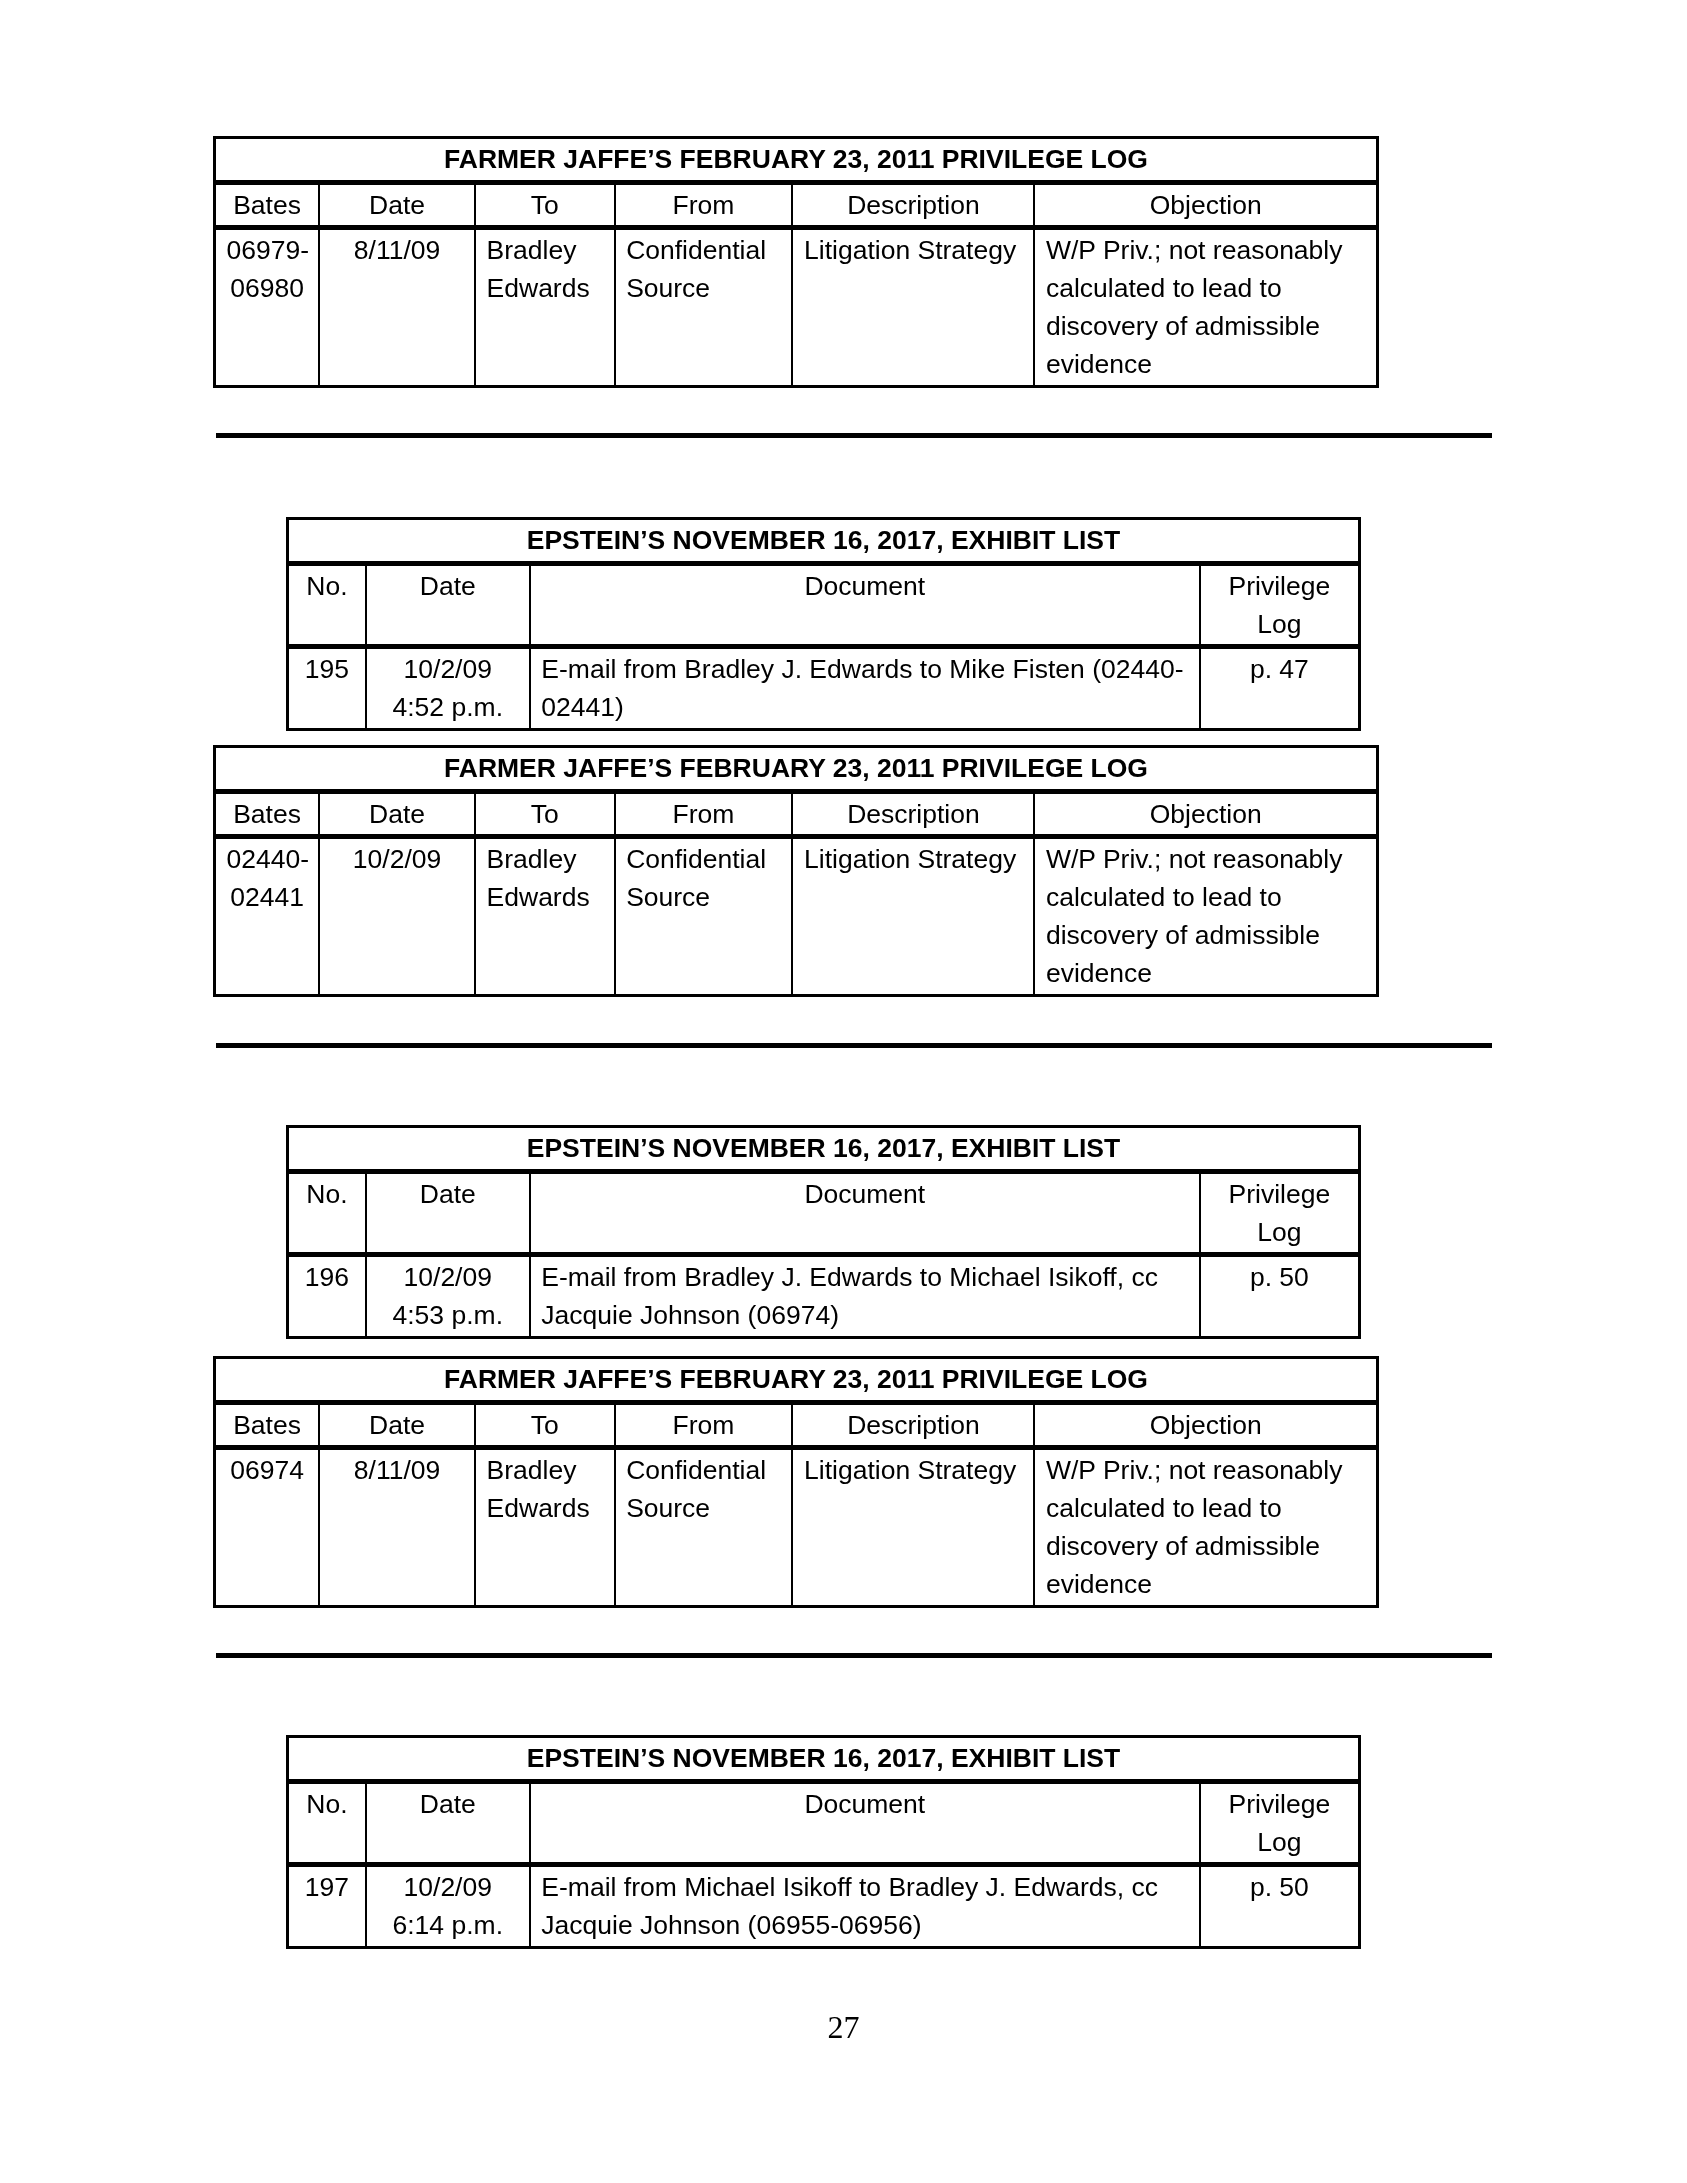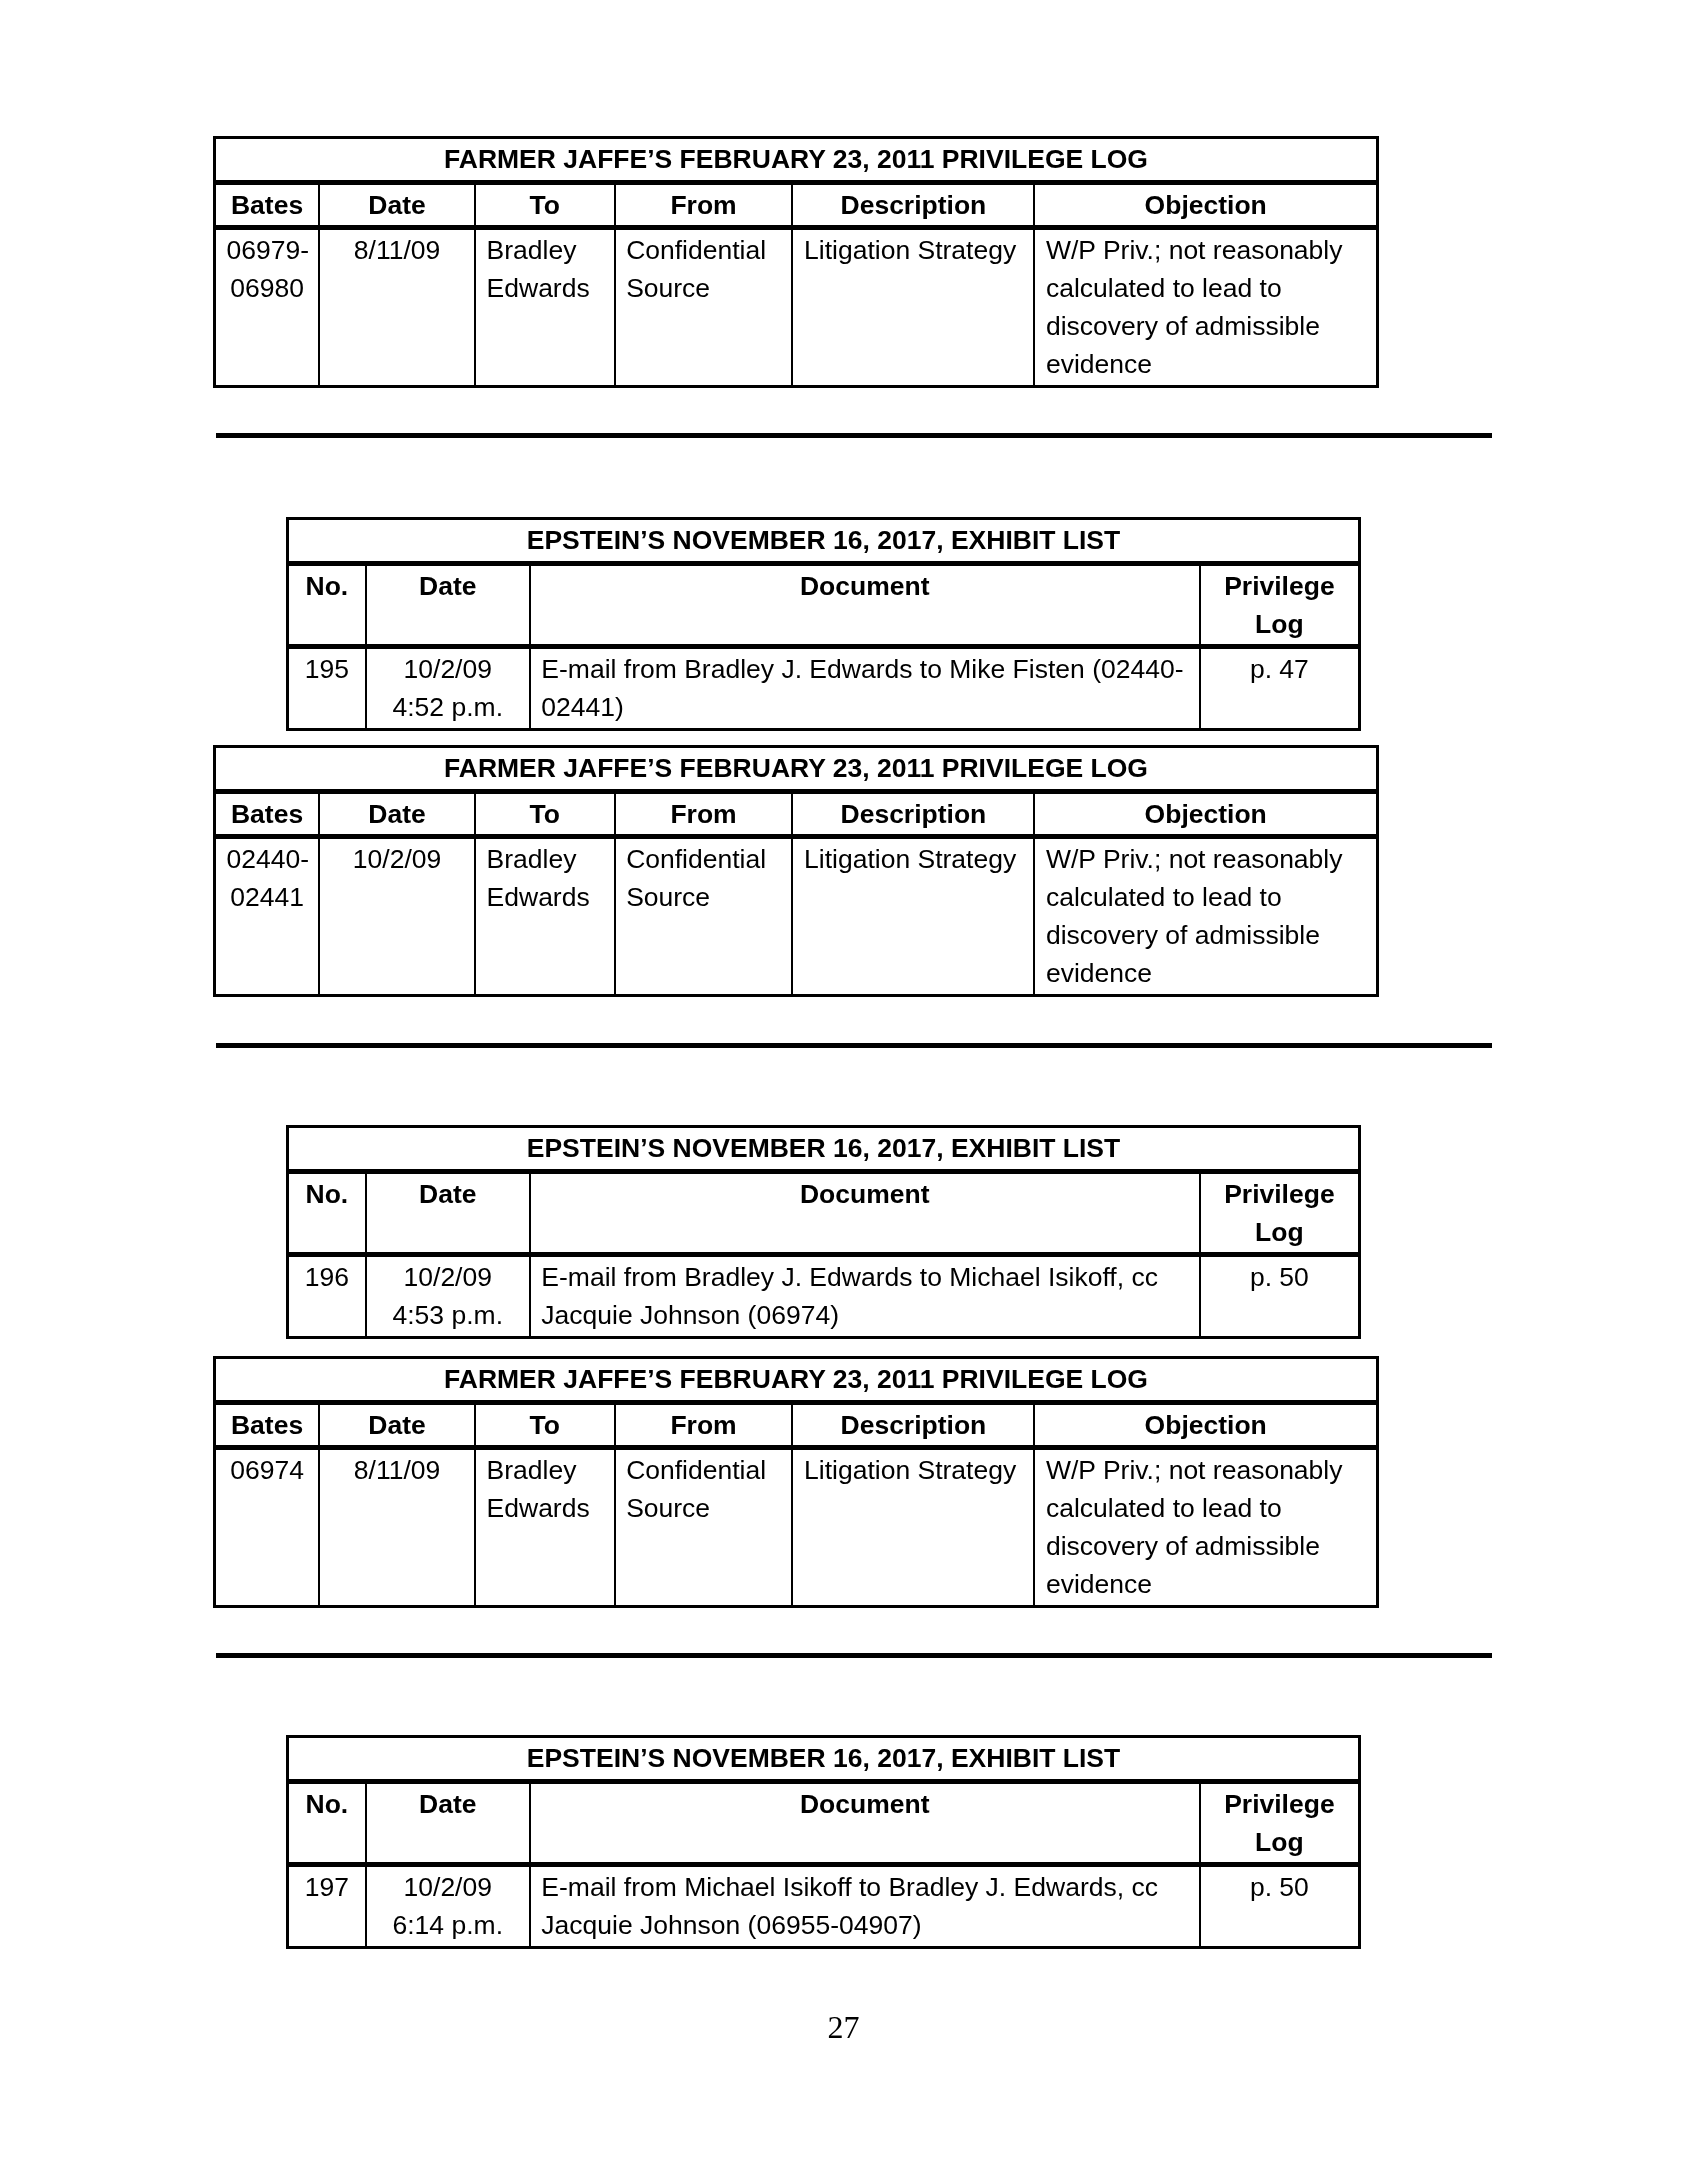--- a/index.html
+++ b/index.html
@@ -35,21 +35,21 @@
   }
   tr.title-row td {
     text-align: center;
     font-weight: bold;
     border-bottom: 5.3px solid #000;
     height: 34px;
     padding: 1.3px 2.6px;
   }
   tr.header-row td {
     text-align: center;
-    font-weight: bold;
+    font-weight: normal;
     border-bottom: 5.3px solid #000;
   }
   table.farmer  tr.header-row td { height: 32px; }
   table.epstein tr.header-row td { height: 73px; }
   table.farmer  tr.data-row td { height: 150px; margin-top: 44px; }
   table.epstein tr.data-row td { height: 69px; }
   td.center { text-align: center; }
 
   .separator {
     position: absolute;
@@ -265,20 +265,20 @@
     <td>Date</td>
     <td>Document</td>
     <td>Privilege
 Log</td>
   </tr>
   <tr class="data-row">
     <td class="center">197</td>
     <td class="center">10/2/09
 6:14 p.m.</td>
     <td>E-mail from Michael Isikoff to Bradley J. Edwards, cc
-Jacquie Johnson (06955-04907)</td>
+Jacquie Johnson (06955-06956)</td>
     <td class="center">p. 50</td>
   </tr>
 </tbody>
   </table>
 
 <div class="page-number">27</div>
 
 
 </body></html>

